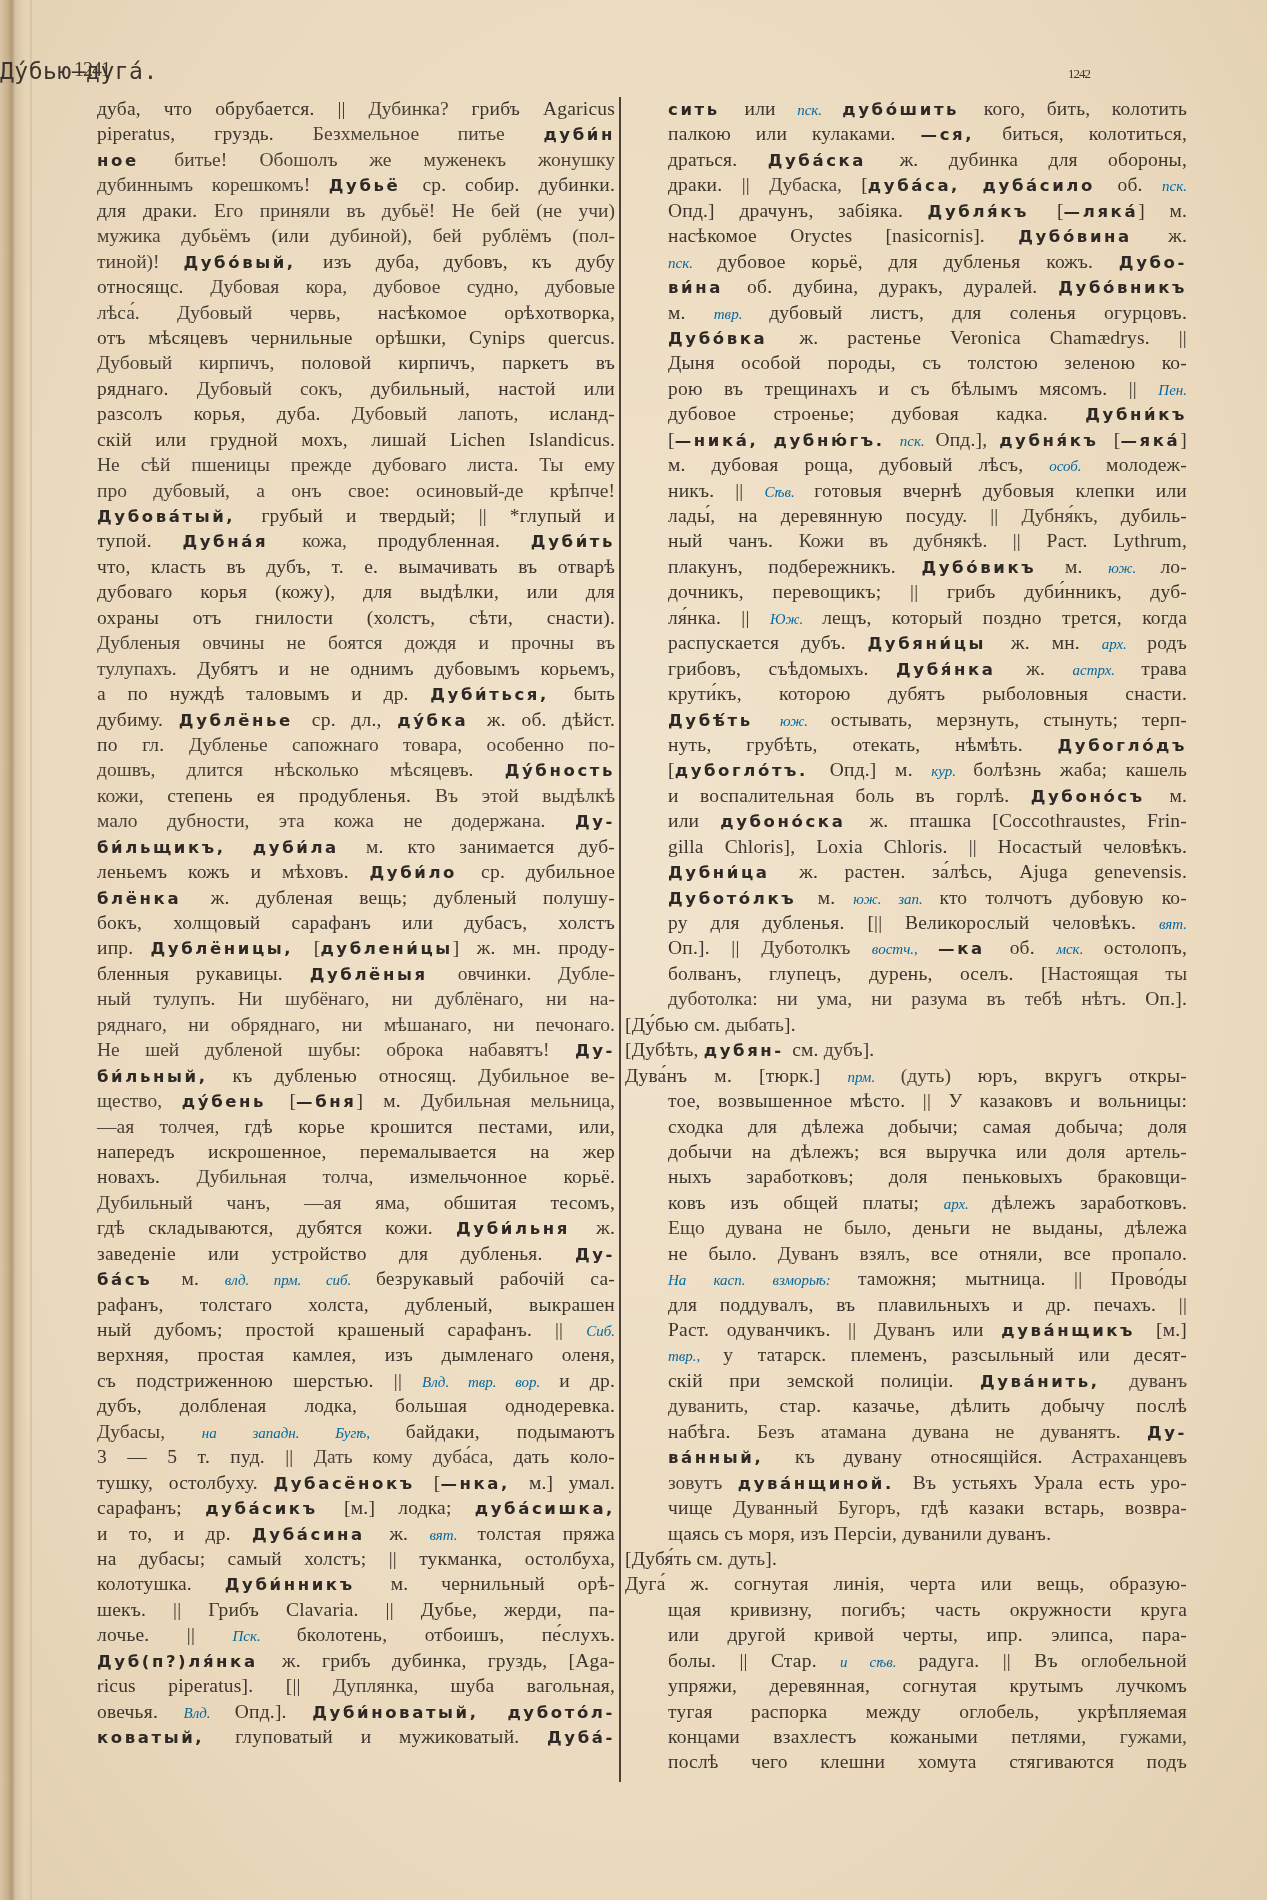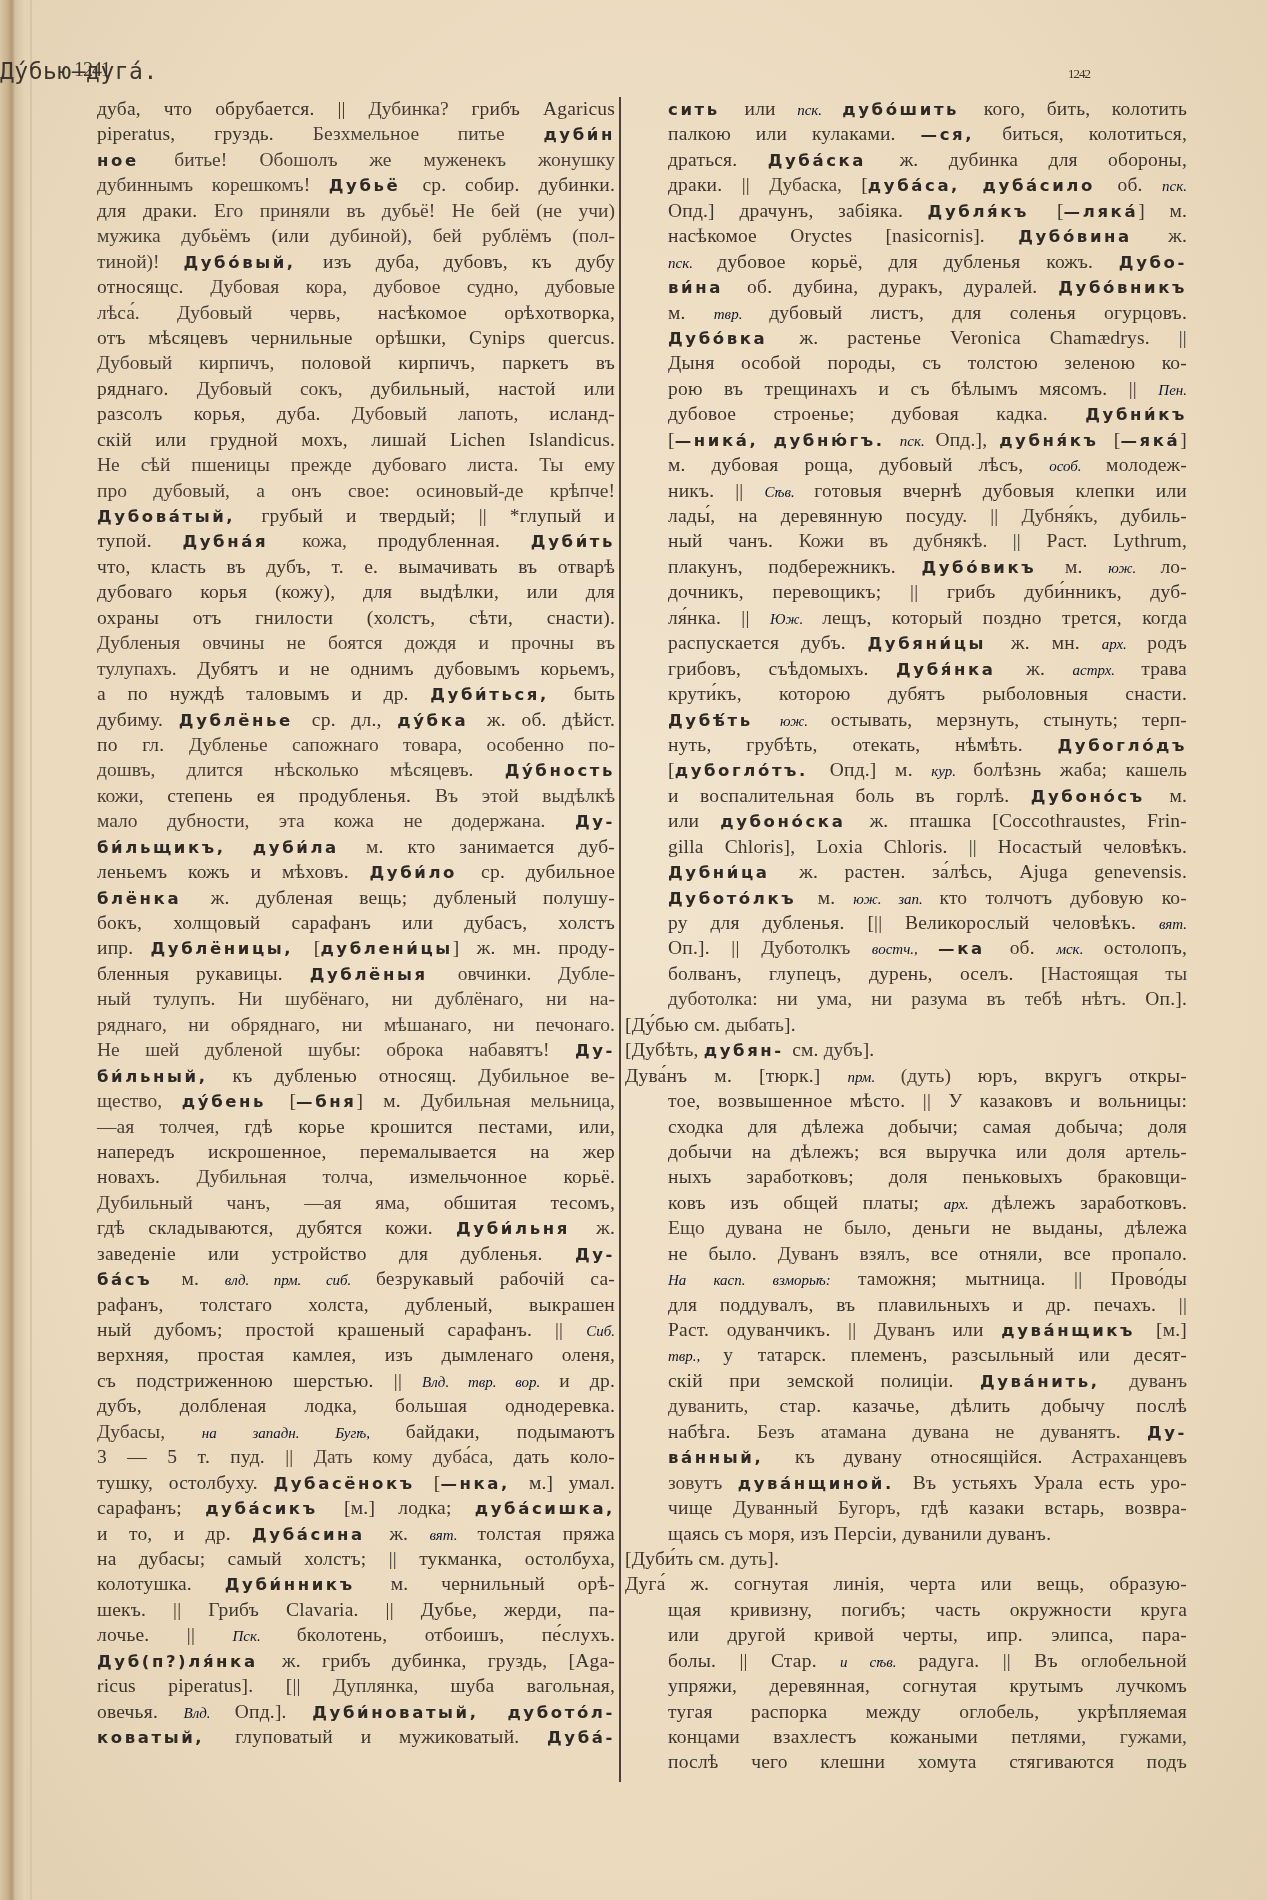--- a/index.html
+++ b/index.html
@@ -17,21 +17,21 @@
   .divider{position:absolute;left:619px;top:97px;width:2px;height:1685px;background:#4a4038;}
   .col{position:absolute;top:96px;}
   .col-left{left:97px;width:518px;}
   .col-right{left:625px;width:562px;}
   .line{height:25.45px;line-height:25.45px;white-space:nowrap;font-size:18.5px;
     text-align:justify;text-align-last:justify;overflow:visible;}
   .line.last{text-align-last:left;}
   .line.inr{padding-left:43px;}
   .n{font-family:"Liberation Serif","DejaVu Serif",serif;font-size:19.5px;color:#3d362e;letter-spacing:0.2px;}
   .i{font-family:"Liberation Serif","DejaVu Serif",serif;font-size:19.5px;color:#4a4239;}
-  .s{font-family:"Liberation Serif","DejaVu Serif",serif;font-style:italic;font-size:15px;color:#0f172a;}
+  .s{font-family:"Liberation Serif","DejaVu Serif",serif;font-style:italic;font-size:15px;color:#0369a1;}
   .b{font-family:"DejaVu Sans","Liberation Sans",sans-serif;font-weight:bold;font-size:16.5px;letter-spacing:2.6px;color:#2e2924;}
 </style>
 </head>
 <body>
 
 <div class="binding"></div>
 
 <div class="hdr pn-left">1241</div>
 <div class="hdr title">Ду́бью—дуга́.</div>
 <div class="hdr pn-right">1242</div>
@@ -155,21 +155,21 @@
     <div class="line inr"><span class="n">для поддувалъ, въ плавильныхъ и др. печахъ. ||</span></div>
     <div class="line inr"><span class="n">Раст. одуванчикъ. || </span><span class="i">Дуванъ </span><span class="n">или </span><span class="b">дува́нщикъ </span><span class="n">[м.]</span></div>
     <div class="line inr"><span class="s">твр., </span><span class="n">у татарск. племенъ, разсыльный или десят-</span></div>
     <div class="line inr"><span class="n">скій  при  земской  полиціи. </span><span class="b">Дува́нить, </span><span class="i">дуванъ</span></div>
     <div class="line inr"><span class="i">дуванить, </span><span class="n">стар.  казачье,  дѣлить  добычу  послѣ</span></div>
     <div class="line inr"><span class="n">набѣга. </span><span class="i">Безъ атамана дувана не дуванятъ. </span><span class="b">Ду-</span></div>
     <div class="line inr"><span class="b">ва́нный, </span><span class="n">къ дувану относящійся. </span><span class="i">Астраханцевъ</span></div>
     <div class="line inr"><span class="i">зовутъ </span><span class="b">дува́нщиной. </span><span class="n">Въ устьяхъ Урала есть уро-</span></div>
     <div class="line inr"><span class="n">чище </span><span class="i">Дуванный Бугоръ, </span><span class="n">гдѣ казаки встарь, возвра-</span></div>
     <div class="line inr last"><span class="n">щаясь съ моря, изъ Персіи, дуванили дуванъ.</span></div>
-    <div class="line last"><span class="n">[Дуби́ть см. </span><span class="i">дуть</span><span class="n">].</span></div>
+    <div class="line last"><span class="n">[Дубя́ть см. </span><span class="i">дуть</span><span class="n">].</span></div>
     <div class="line"><span class="n">Дуга́ ж. согнутая линія, черта или вещь, образую-</span></div>
     <div class="line inr"><span class="n">щая кривизну, погибъ;  часть окружности круга</span></div>
     <div class="line inr"><span class="n">или  другой  кривой  черты,  ипр.  элипса,  пара-</span></div>
     <div class="line inr"><span class="n">болы.  ||  Стар. </span><span class="s">и сѣв. </span><span class="n">радуга.  ||  Въ оглобельной</span></div>
     <div class="line inr"><span class="n">упряжи, деревянная, согнутая крутымъ лучкомъ</span></div>
     <div class="line inr"><span class="n">тугая  распорка  между  оглобель,  укрѣпляемая</span></div>
     <div class="line inr"><span class="n">концами взахлестъ кожаными петлями, </span><span class="i">гужами,</span></div>
     <div class="line inr"><span class="n">послѣ  чего  клешни  хомута  стягиваются  подъ</span></div>
   </div>
 

